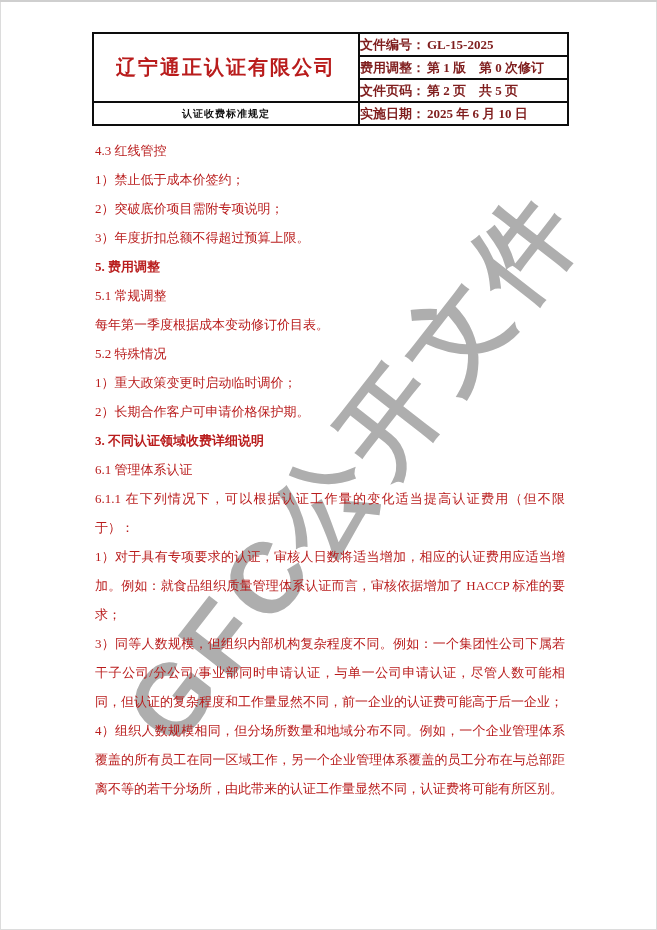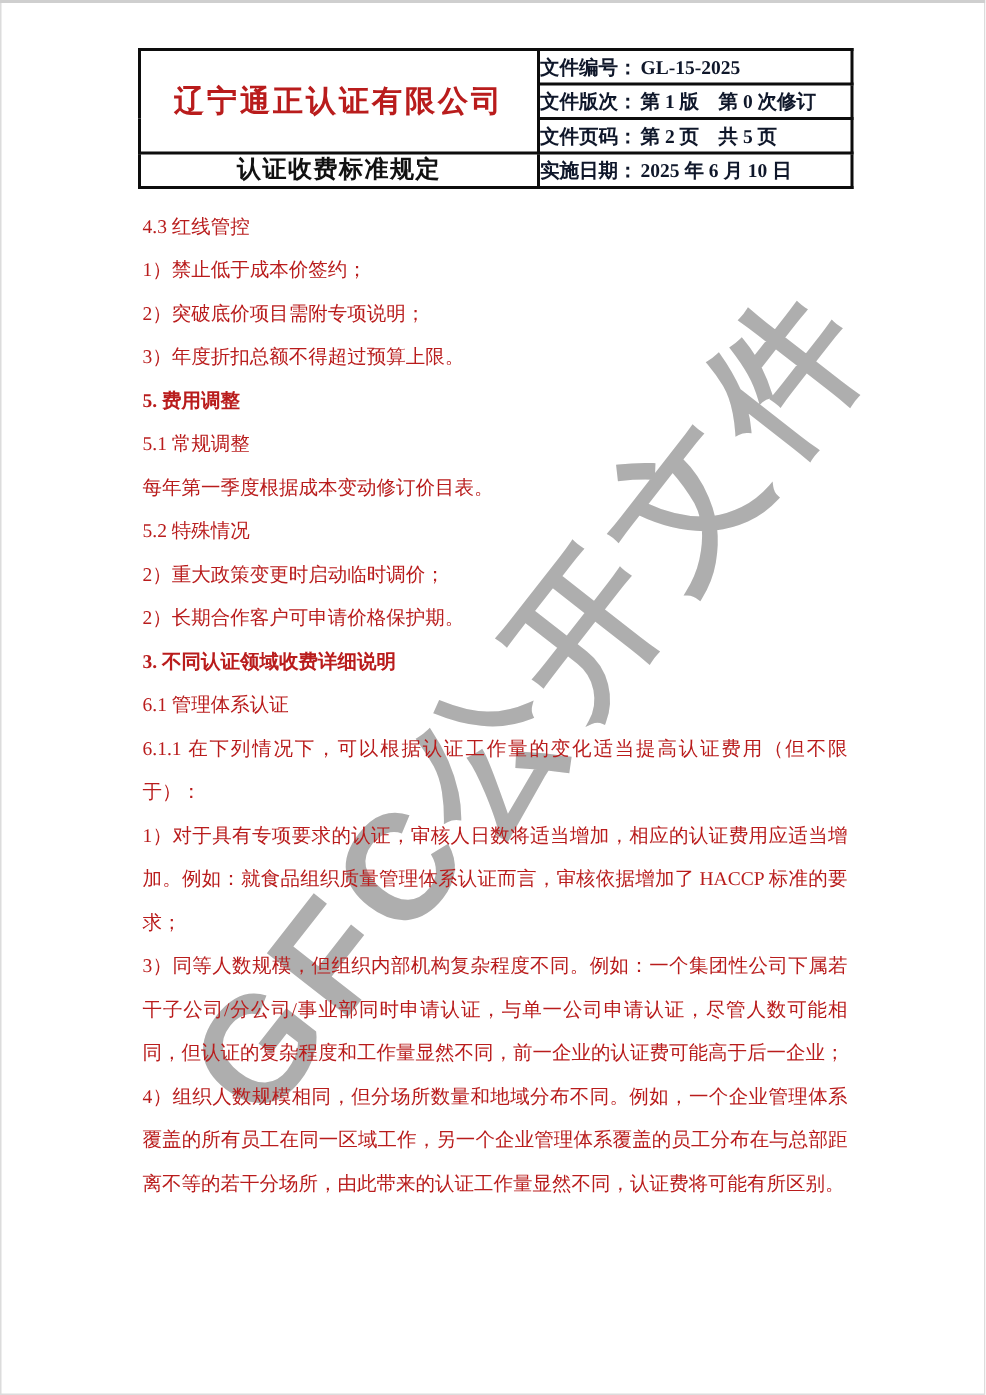--- a/index.html
+++ b/index.html
@@ -52,29 +52,29 @@
   td.company-cell {
     width: 264px;
     text-align: center;
     font-size: 20px;
     font-weight: bold;
     letter-spacing: 2px;
     color: #b91c1c;
   }
   td.title-cell {
     text-align: center;
-    font-size: 16px;
+    font-size: 10px;
     font-weight: bold;
     letter-spacing: 1px;
     color: #111;
   }
   td.info-cell {
     font-size: 13px;
     font-weight: bold;
-    color: #0f172a;
+    color: #7f1d1d;
     padding-left: 7px;
     white-space: nowrap;
   }
   td.info-cell .val { padding-left: 2px; }
   
   .body-text {
     position: absolute;
     left: 95px;
     top: 136px;
     width: 470px;
@@ -99,21 +99,21 @@
   <table class="doc-table">
     <tbody>
         <tr>
       <td class="company-cell" rowspan="3">辽宁通正认证有限公司</td>
       <td class="info-cell">
         <span>文件编号：</span><span class="val">GL-15-2025</span>
       </td>
     </tr>
     <tr>
       <td class="info-cell">
-        <span>文件版次：</span><span class="val">第 1 版　第 0 次修订</span>
+        <span>费用调整：</span><span class="val">第 1 版　第 0 次修订</span>
       </td>
     </tr>
     <tr>
       <td class="info-cell">
         <span>文件页码：</span><span class="val">第 2 页　共 5 页</span>
       </td>
     </tr>
     <tr>
       <td class="title-cell">认证收费标准规定</td>
       <td class="info-cell">
@@ -125,21 +125,21 @@
 
   <div class="body-text">
     <p>4.3 红线管控</p>
     <p>1）禁止低于成本价签约；</p>
     <p>2）突破底价项目需附专项说明；</p>
     <p>3）年度折扣总额不得超过预算上限。</p>
     <p class="b">5. 费用调整</p>
     <p>5.1 常规调整</p>
     <p>每年第一季度根据成本变动修订价目表。</p>
     <p>5.2 特殊情况</p>
-    <p>2）重大政策变更时启动临时调价；</p>
+    <p>1）重大政策变更时启动临时调价；</p>
     <p>2）长期合作客户可申请价格保护期。</p>
     <p class="b">3. 不同认证领域收费详细说明</p>
     <p>6.1 管理体系认证</p>
     <p>6.1.1 在下列情况下，可以根据认证工作量的变化适当提高认证费用（但不限于）：</p>
     <p>1）对于具有专项要求的认证，审核人日数将适当增加，相应的认证费用应适当增加。例如：就食品组织质量管理体系认证而言，审核依据增加了 HACCP 标准的要求；</p>
     <p>3）同等人数规模，但组织内部机构复杂程度不同。例如：一个集团性公司下属若干子公司/分公司/事业部同时申请认证，与单一公司申请认证，尽管人数可能相同，但认证的复杂程度和工作量显然不同，前一企业的认证费可能高于后一企业；</p>
     <p>4）组织人数规模相同，但分场所数量和地域分布不同。例如，一个企业管理体系覆盖的所有员工在同一区域工作，另一个企业管理体系覆盖的员工分布在与总部距离不等的若干分场所，由此带来的认证工作量显然不同，认证费将可能有所区别。</p>
   </div>
 
 </div>

